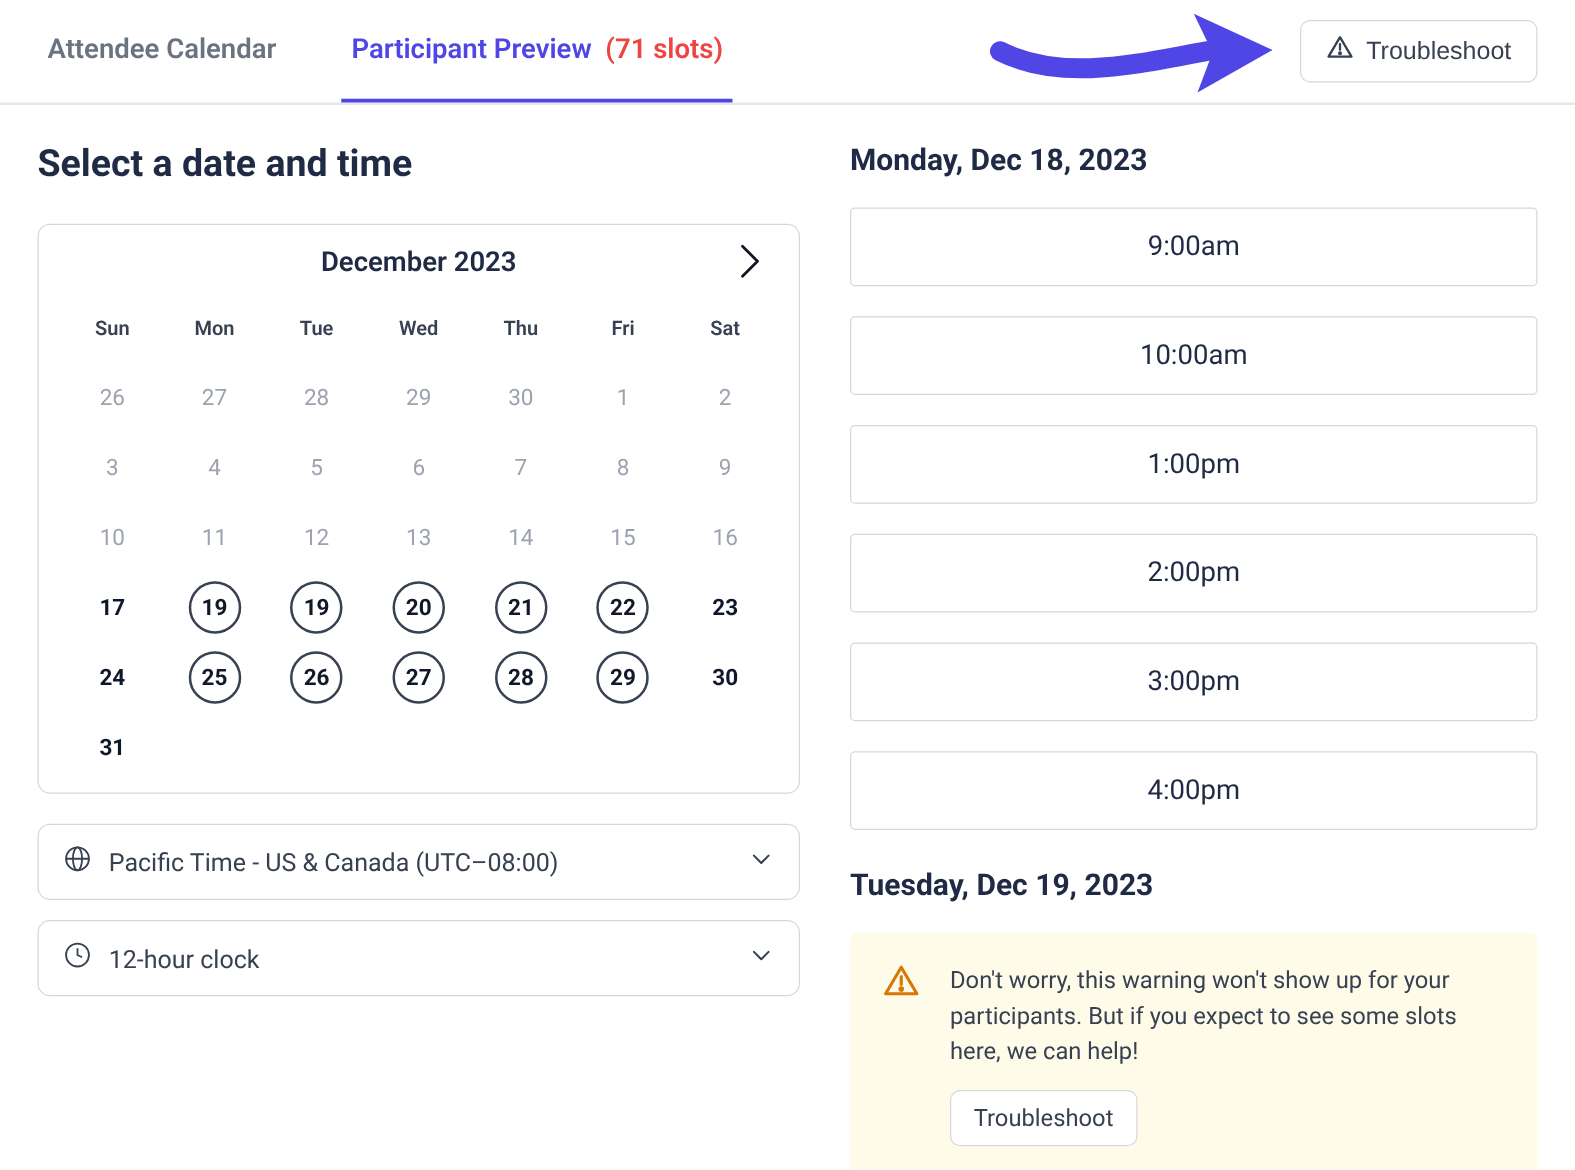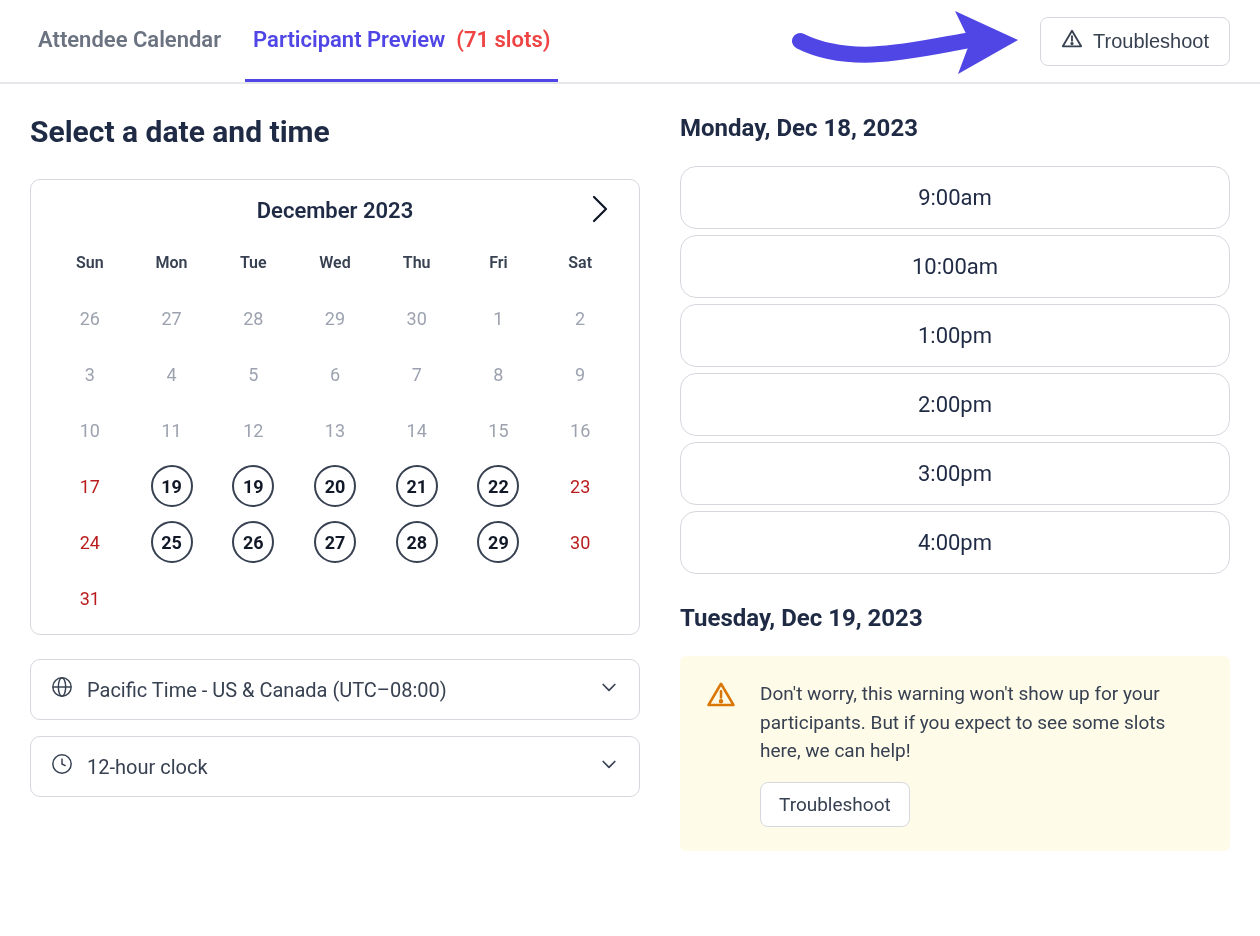--- a/index.html
+++ b/index.html
@@ -13,21 +13,21 @@
   .topbar {
     display: flex;
     align-items: center;
     padding: 0 30px;
     border-bottom: 2px solid #e5e7eb;
     position: relative;
     height: 84px;
   }
   .tabs {
     display: flex;
-    gap: 16px;
+    gap: 44px;
     align-items: flex-end;
     height: 100%;
   }
   .tab {
     font-size: 22px;
     font-weight: 600;
     color: #6b7280;
     height: 100%;
     display: flex;
     align-items: center;
@@ -124,21 +124,21 @@
     width: 42px;
     height: 42px;
     display: flex;
     align-items: center;
     justify-content: center;
     font-size: 18px;
     border-radius: 50%;
     color: #111827;
   }
   .day-num.muted { color: #9ca3af; font-weight: 400; }
-  .day-num.normal { color: #b91c1c; font-weight: 400; }
+  .day-num.normal { color: #0f172a; font-weight: 700; }
   .day-num.available {
     border: 2px solid #374151;
     font-weight: 700;
     color: #111827;
     cursor: pointer;
   }
 
   .select-row {
     margin-top: 24px;
     border: 1px solid #d6d8de;
@@ -160,26 +160,26 @@
 
   .day-heading {
     font-size: 24px;
     font-weight: 700;
     color: #1f2a44;
     margin: 0 0 24px 0;
   }
   .slots-group { margin-bottom: 30px; }
   .slot-btn {
     border: 1px solid #d6d8de;
-    border-radius: 16px;
+    border-radius: 4px;
     padding: 18px 0;
     text-align: center;
     font-size: 22px;
     color: #1f2a44;
-    margin-bottom: 6px;
+    margin-bottom: 24px;
     cursor: pointer;
     background: #fff;
   }
 
   .warning-card {
     background: #fffbe9;
     border-radius: 6px;
     padding: 24px 26px;
     display: flex;
     gap: 24px;

